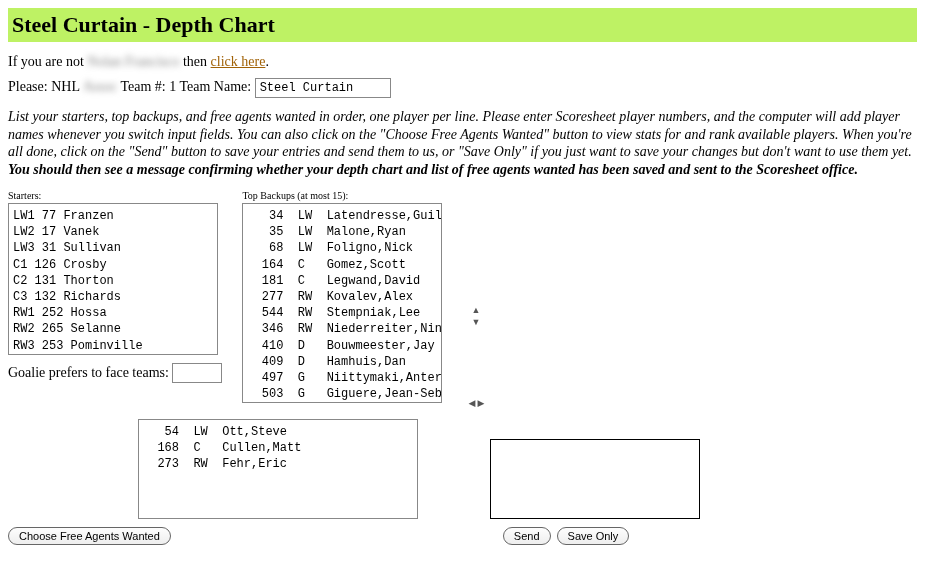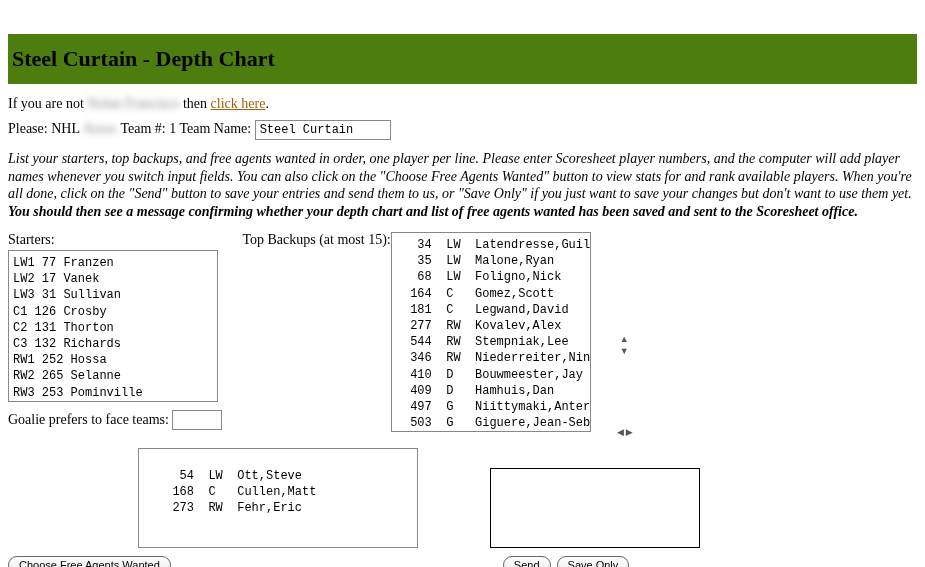--- a/index.html
+++ b/index.html
@@ -4,23 +4,22 @@
   <style>
     * { box-sizing: border-box; }
     body {
       font-family: "Times New Roman", Times, serif;
       font-size: 14px;
       margin: 0;
       padding: 8px;
       color: #000;
     }
     .title-bar {
-      background: #4d7c0f;
-      padding: 12px 4px;
-      margin-top: 26px;
+      background: #bef264;
+      padding: 4px 4px;
     }
     .title-bar h1 {
       font-family: "Times New Roman", Times, serif;
       font-size: 22px;
       font-weight: bold;
       margin: 0;
       color: #000;
     }
     .blurred {
       color: #888;
@@ -41,22 +40,22 @@
       margin: 8px 0 12px 0;
       line-height: 1.25;
       font-style: italic;
     }
     .columns {
       display: flex;
       gap: 20px;
       align-items: flex-start;
     }
     .col-left { display: flex; flex-direction: column; }
-    .col-right { display: flex; flex-direction: row; position: relative; justify-content: space-between; }
-    .label { font-size: 14px; margin-bottom: 2px; }
+    .col-right { display: flex; flex-direction: column; position: relative; justify-content: space-between; }
+    .label { font-size: 10px; margin-bottom: 2px; }
     textarea.roster {
       font-family: "Courier New", monospace;
       font-size: 12px;
       border: 1px solid #888;
       padding: 4px;
       resize: none;
       line-height: 1.35;
       white-space: pre;
       overflow: hidden;
     }
@@ -99,21 +98,21 @@
     .bottom-row {
       display: flex;
       align-items: flex-end;
       gap: 12px;
       margin-top: 12px;
     }
     .free-agents-box {
       font-family: "Courier New", monospace;
       font-size: 12px;
       border: 1px solid #888;
-      padding: 19px;
+      padding: 4px;
       width: 280px;
       height: 100px;
       resize: none;
       white-space: pre;
       line-height: 1.35;
       margin-left: 130px;
     }
     .blank-box {
       border: 1px solid #000;
       width: 210px;

